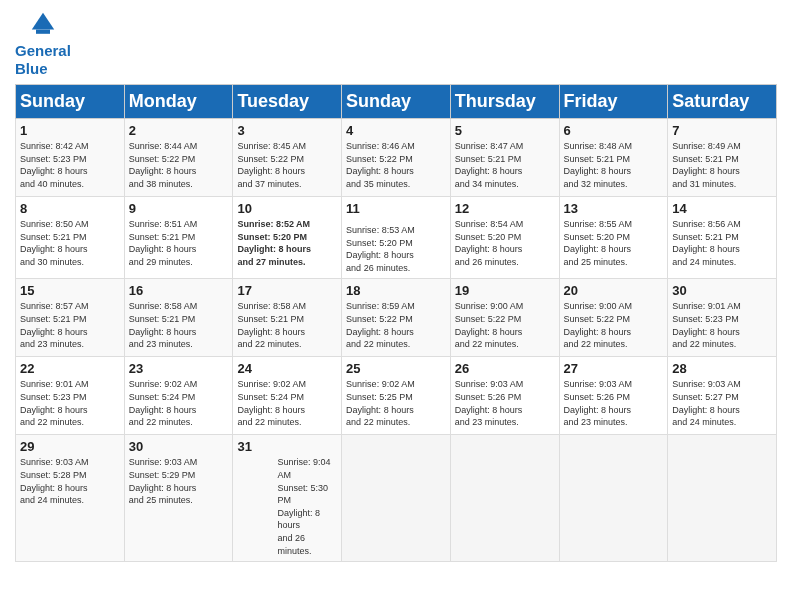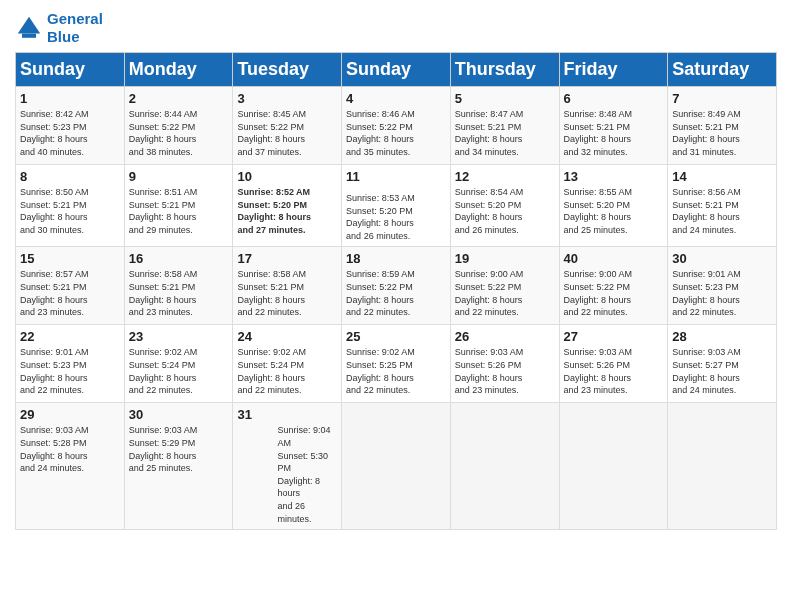--- a/index.html
+++ b/index.html
@@ -17,20 +17,21 @@
     .header-row {
       display: flex;
       justify-content: space-between;
       align-items: flex-start;
       margin-bottom: 6px;
     }
     .logo {
       display: flex;
       align-items: center;
       gap: 4px;
+      flex-direction: column;
     }
     .logo-text {
       font-size: 15px;
       font-weight: bold;
       color: #333;
       line-height: 1.2;
     }
     .logo-text span {
       color: #1a6bb5;
     }
@@ -254,21 +255,21 @@
 and 22 minutes.</div>
           </td>
           <td>
             <span class="day-num">19</span>
             <div class="cell-text" style="white-space: pre-line;">Sunrise: 9:00 AM
 Sunset: 5:22 PM
 Daylight: 8 hours
 and 22 minutes.</div>
           </td>
           <td>
-            <span class="day-num">40</span>
+            <span class="day-num">20</span>
             <div class="cell-text" style="white-space: pre-line;">Sunrise: 9:00 AM
 Sunset: 5:22 PM
 Daylight: 8 hours
 and 22 minutes.</div>
           </td>
           <td>
             <span class="day-num">30</span>
             <div class="cell-text" style="white-space: pre-line;">Sunrise: 9:01 AM
 Sunset: 5:23 PM
 Daylight: 8 hours

